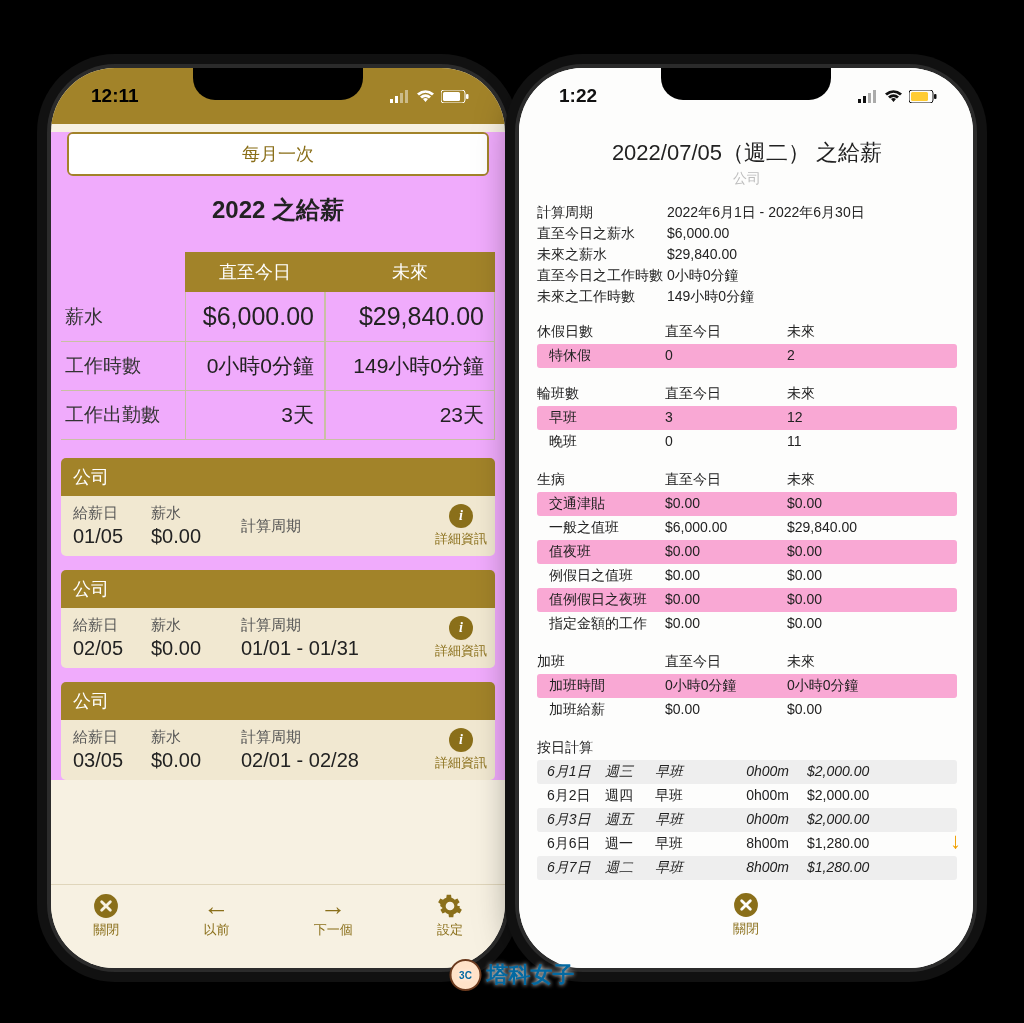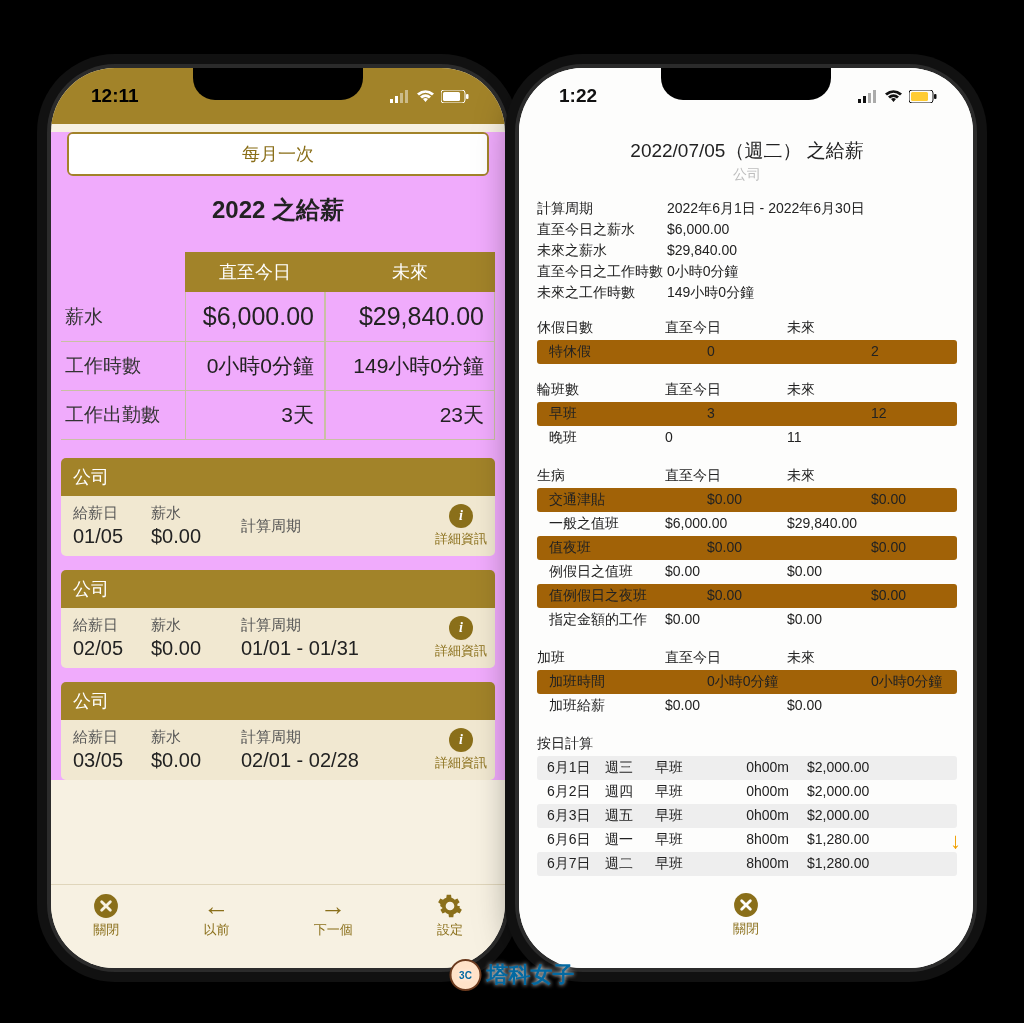--- a/index.html
+++ b/index.html
@@ -38,38 +38,38 @@
   .info-btn { display: flex; flex-direction: column; align-items: center; gap: 2px; color: #8a6f1a; font-size: 13px; }
   .info-btn .circ { width: 24px; height: 24px; border-radius: 50%; background: #8a6f1a; color: #fff; display: flex; align-items: center; justify-content: center; font-style: italic; font-weight: 700; font-family: Georgia, serif; font-size: 14px; }
   
   .botnav { position: absolute; bottom: 0; left: 0; right: 0; height: 84px; background: #f7f1e2; display: flex; justify-content: space-around; align-items: flex-start; padding-top: 8px; border-top: 1px solid #e0d6bb; }
   .nav-btn { display: flex; flex-direction: column; align-items: center; color: #8a6f1a; font-size: 13px; gap: 2px; }
   .nav-btn svg, .nav-btn .glyph { width: 26px; height: 26px; }
   .nav-btn .glyph { font-size: 26px; line-height: 26px; font-weight: 700; }
   
   .content2 { padding: 0 16px 0 18px; background: #fdfdfc; height: calc(100% - 56px - 84px); overflow: hidden; font-size: 14px; color: #222; }
   .p2-statusbar { background: #fdfdfc; color: #111; }
-  .p2title { text-align: center; font-size: 19px; font-weight: 400; margin: 14px 0 2px; }
+  .p2title { text-align: center; font-size: 22px; font-weight: 400; margin: 14px 0 2px; }
   .p2sub { text-align: center; color: #bdbdbd; font-size: 14px; margin-bottom: 16px; }
   .kv { display: flex; margin: 3px 0; }
   .kv .k { width: 130px; color: #222; }
   .kv .v { flex: 1; }
   .sec { margin-top: 14px; }
   .sec-head { display: flex; font-weight: 400; padding: 3px 0; }
   .sec-head .h0 { width: 128px; }
   .sec-head .h1 { width: 122px; }
   .sec-head .h2 { flex: 1; }
   .sec-row { display: flex; padding: 3px 0 3px 12px; }
   .sec-row .r0 { width: 116px; }
   .sec-row .r1 { width: 122px; }
   .sec-row .r2 { flex: 1; }
-  .sec-row.alt { background: #a16207; border-radius: 3px; gap: 42px; }
+  .sec-row.alt { background: #f9a8d4; border-radius: 3px; }
   .daily-head { margin-top: 14px; padding: 3px 0; }
   .daily-row { display: flex; padding: 3px 0 3px 10px; font-size: 14px; }
-  .daily-row.alt { background: #eee; border-radius: 3px; }
+  .daily-row.alt { background: #eee; border-radius: 3px; font-style: italic; }
   .daily-row .d0 { width: 58px; }
   .daily-row .d1 { width: 50px; }
   .daily-row .d2 { width: 60px; }
   .daily-row .d3 { width: 92px; text-align: right; padding-right: 18px; }
   .daily-row .d4 { flex: 1; }
   .arrow-down { position: absolute; right: 12px; top: 760px; color: #f0a000; font-size: 22px; }
   .botnav2 { position: absolute; bottom: 0; left: 0; right: 0; height: 84px; background: #fdfdfc; display: flex; justify-content: center; align-items: flex-start; padding-top: 8px; }
   .watermark { position: absolute; left: 50%; bottom: 32px; transform: translateX(-50%); color: #0369a1; font-size: 22px; font-weight: 700; text-shadow: 0 0 4px #fff; z-index: 90; display: flex; align-items: center; gap: 5px; }
   .wm-av { width: 32px; height: 32px; border-radius: 50%; background: #ffe2c8; border: 2px solid #6b3a1e; display:flex; align-items:center; justify-content:center; font-size:10px; }
 </style>

